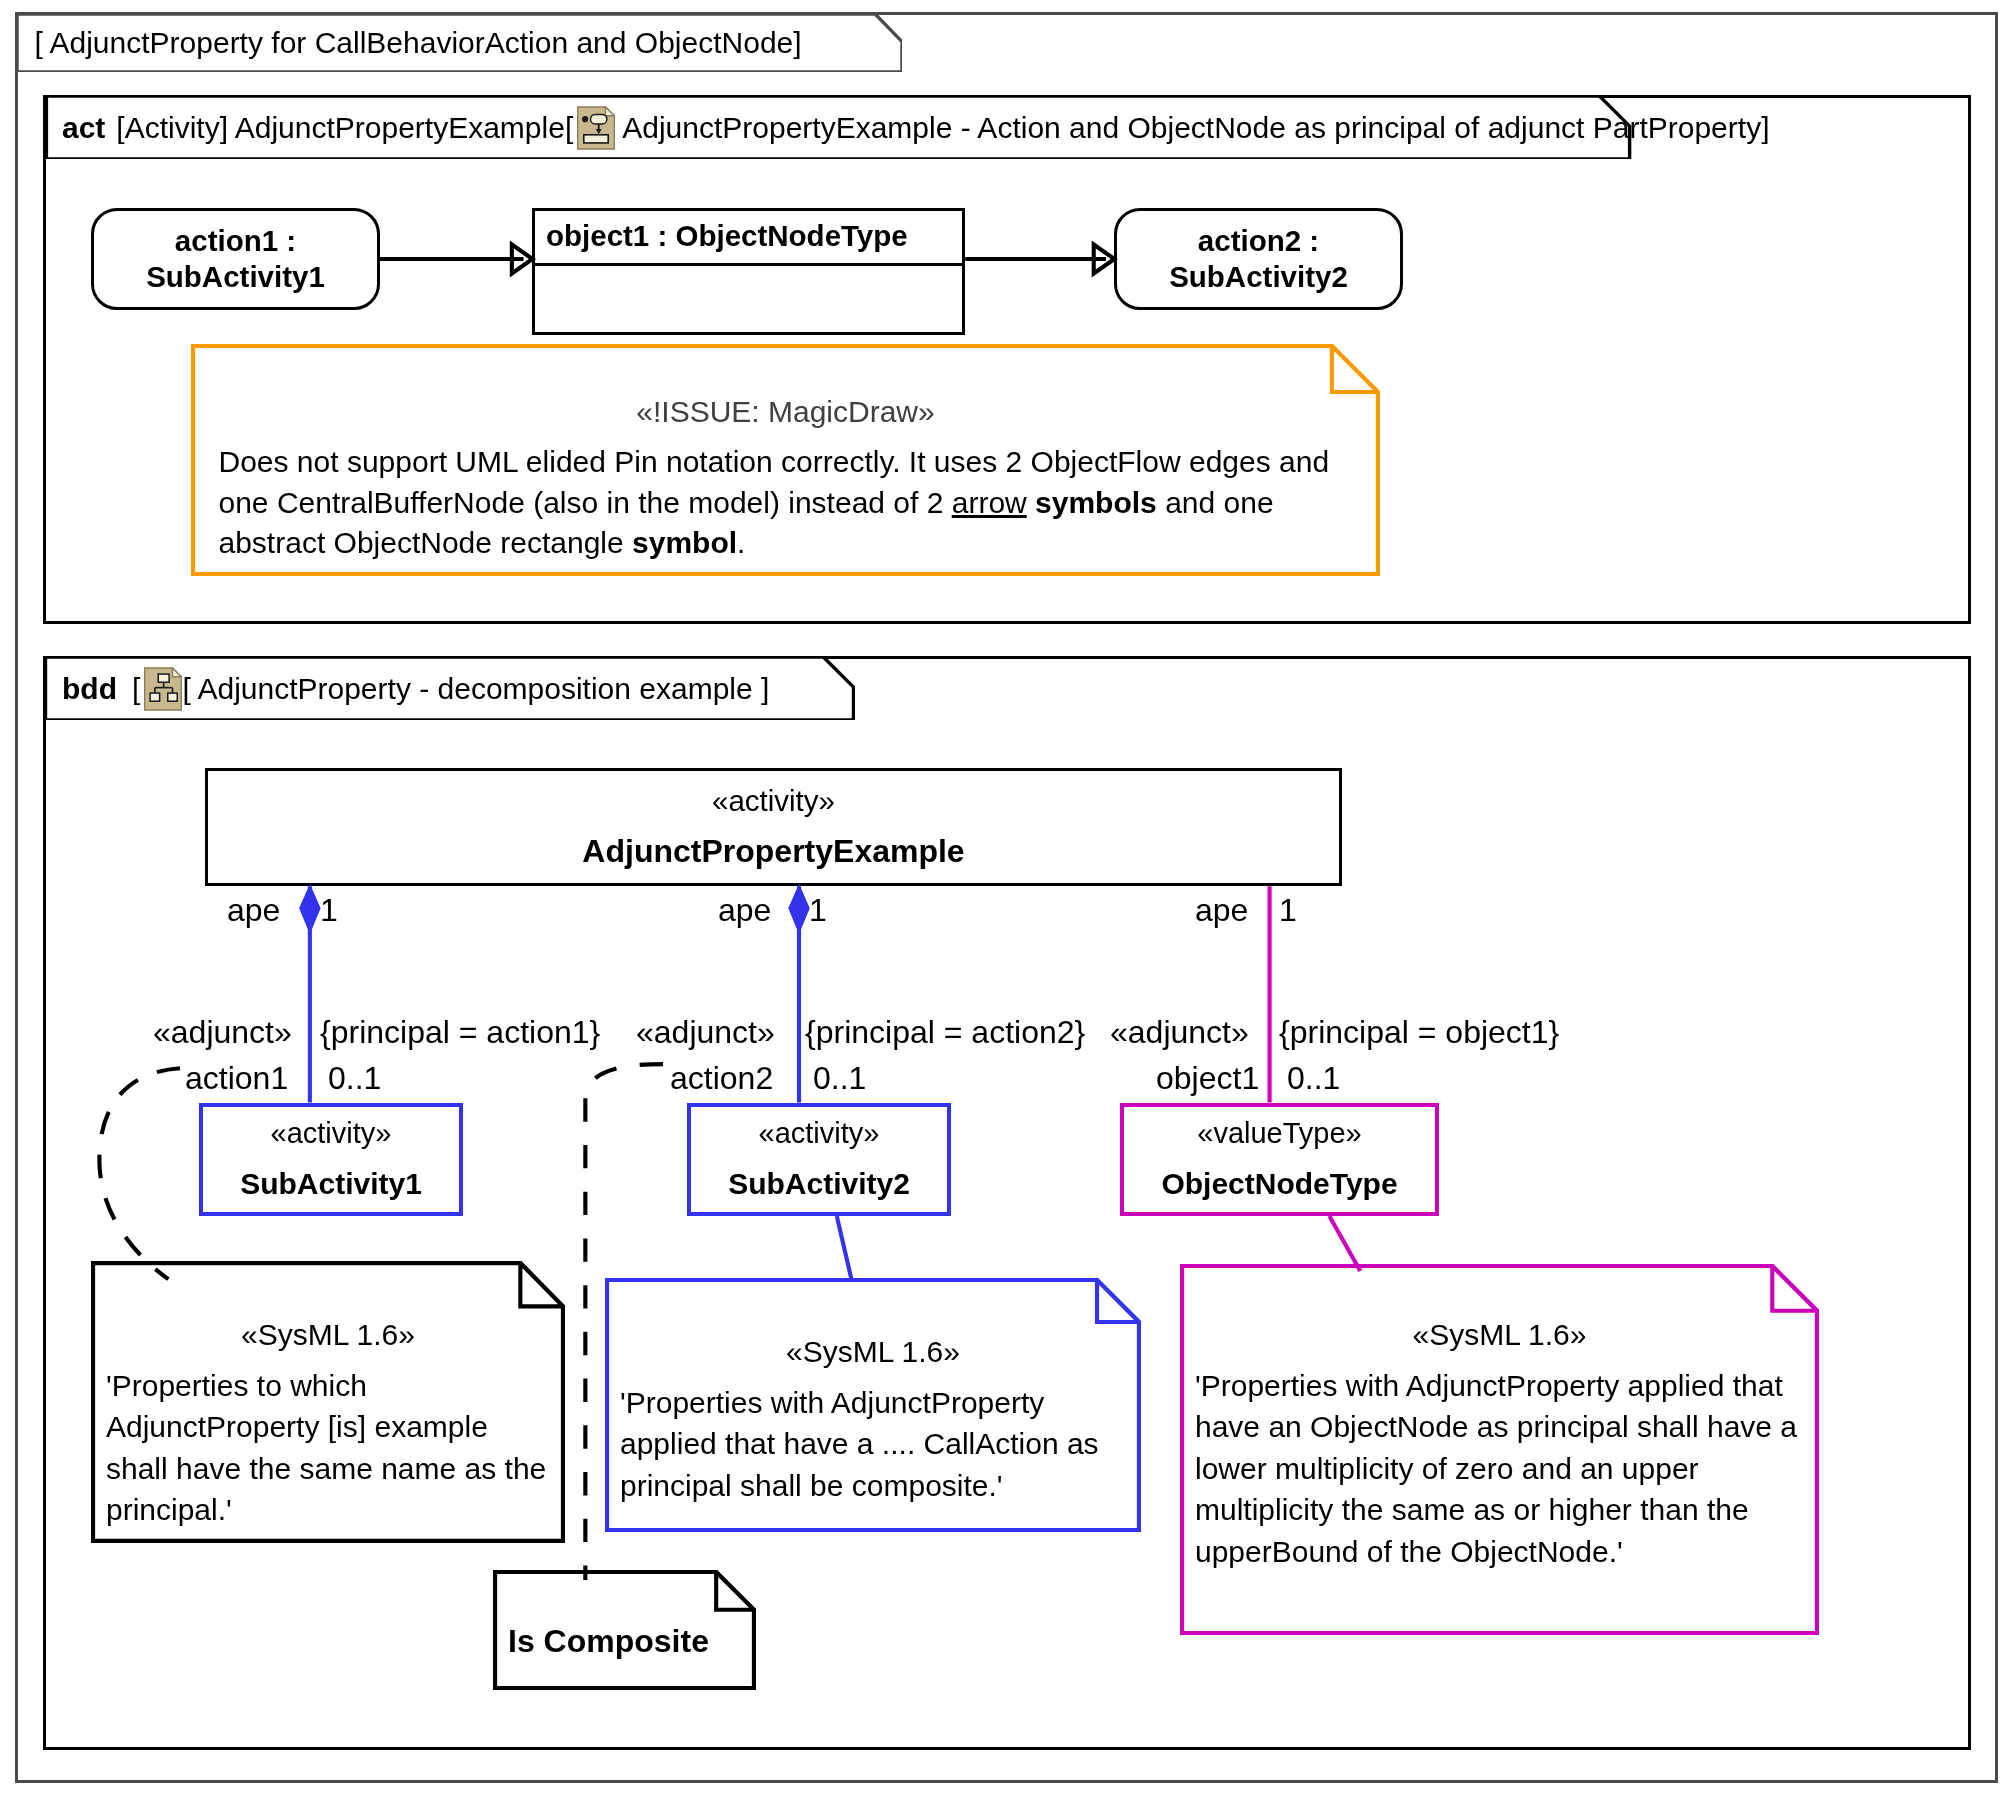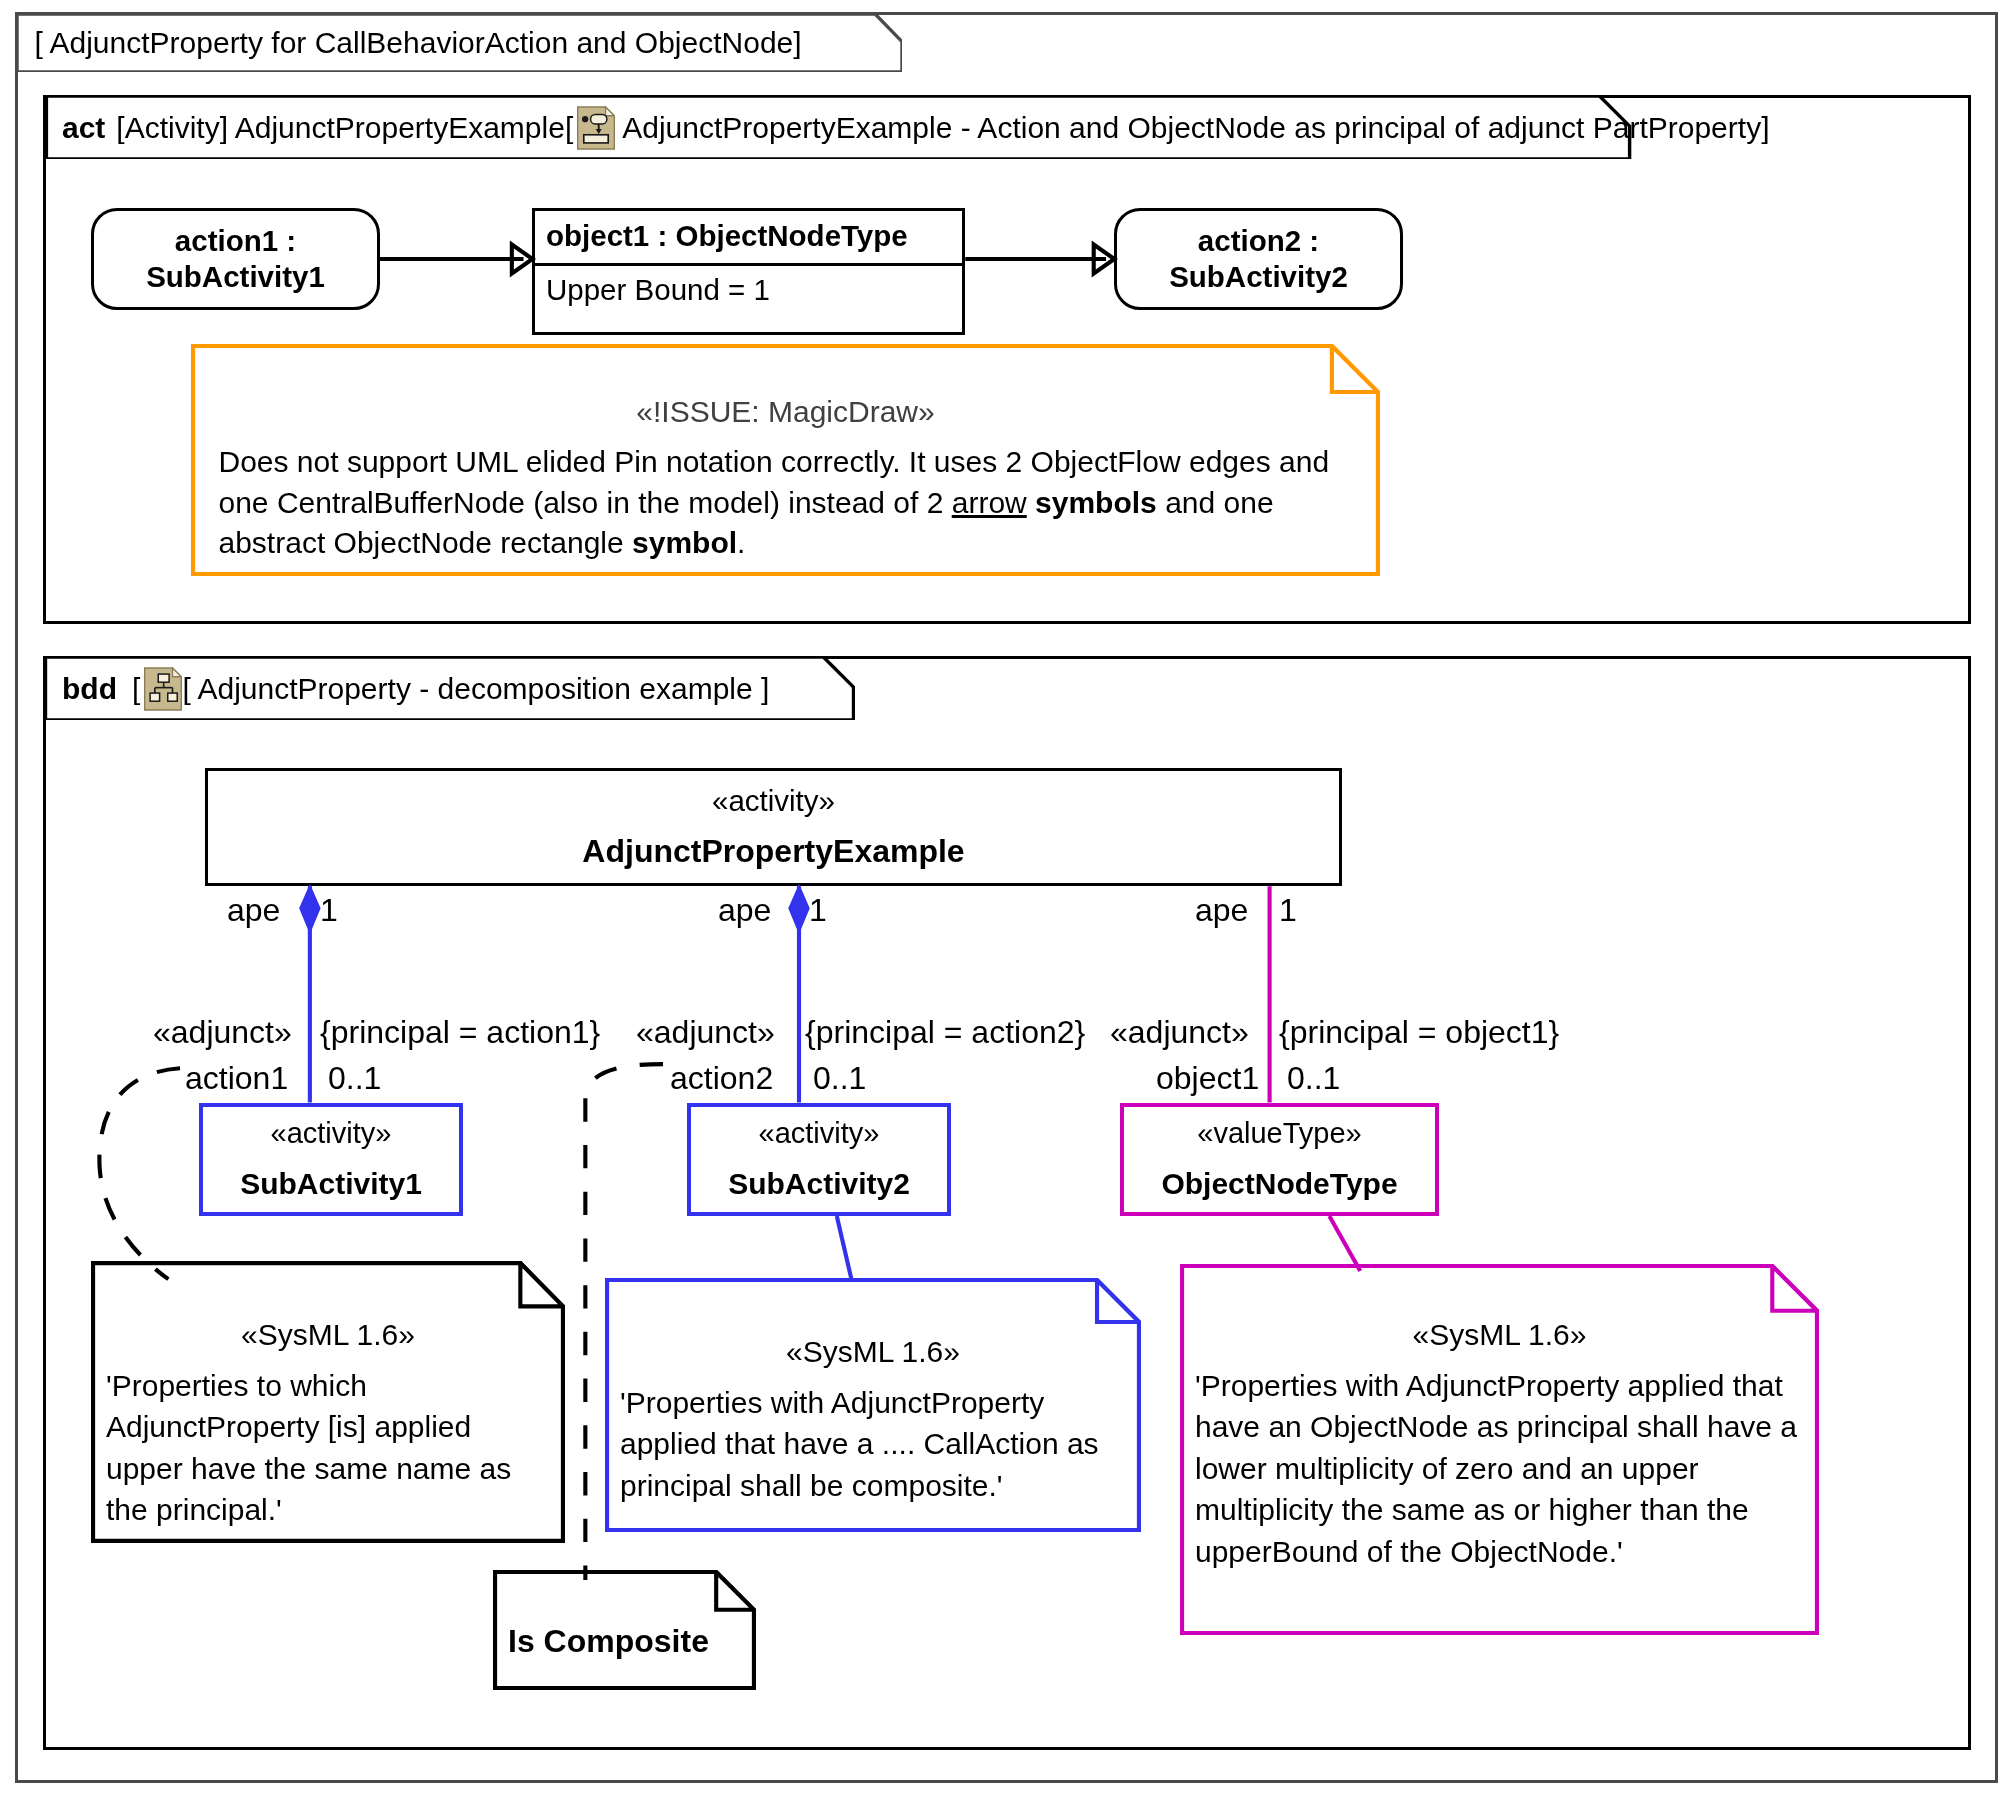--- a/index.html
+++ b/index.html
@@ -174,21 +174,20 @@
 
   <div class="action-node" style="left:91px;top:208px;width:289px;height:102px;">
     <div>
       <div>action1 :</div>
       <div>SubActivity1</div>
     </div>
   </div>
 
   <div class="object-node" style="left:532px;top:208px;width:433px;height:127px;">
     <div class="on-title">object1 : ObjectNodeType</div>
-    <div class="on-body">Upper Bound = 1</div>
   </div>
 
   <div class="action-node" style="left:1114px;top:208px;width:289px;height:102px;">
     <div>
       <div>action2 :</div>
       <div>SubActivity2</div>
     </div>
   </div>
 
   <div class="note" style="left:191px;top:344px;width:1189px;height:232px;">
@@ -272,21 +271,21 @@
     <div class="cname">ObjectNodeType</div>
   </div>
 
   <div class="note" style="left:91px;top:1261px;width:474px;height:282px;">
     <svg viewBox="0 0 690 410" preserveAspectRatio="none">
       <path d="M3,3 L625,3 L687,66 L687,407 L3,407 Z" fill="#ffffff" stroke="#000000" stroke-width="6"></path>
       <path d="M625,3 L687,66 L625,66 Z" fill="#ffffff" stroke="#000000" stroke-width="6"></path>
     </svg>
     <div class="note-content" style="padding:54px 15px 0 15px;">
       <span class="note-stereo" style="font-size:30px;">«SysML 1.6»</span>
-      <span class="note-text" style="font-size:30px;line-height:1.38;">'Properties to which AdjunctProperty [is] applied upper have the same name as the principal.'</span>
+      <span class="note-text" style="font-size:30px;line-height:1.38;">'Properties to which AdjunctProperty [is] example shall have the same name as the principal.'</span>
     </div>
   </div>
 
   <div class="note" style="left:605px;top:1278px;width:536px;height:254px;">
     <svg viewBox="0 0 780 370" preserveAspectRatio="none">
       <path d="M3,3 L716,3 L777,64 L777,367 L3,367 Z" fill="#ffffff" stroke="#3333ee" stroke-width="6"></path>
       <path d="M716,3 L777,64 L716,64 Z" fill="#ffffff" stroke="#3333ee" stroke-width="6"></path>
     </svg>
     <div class="note-content" style="padding:54px 15px 0 15px;">
       <span class="note-stereo" style="font-size:30px;">«SysML 1.6»</span>

